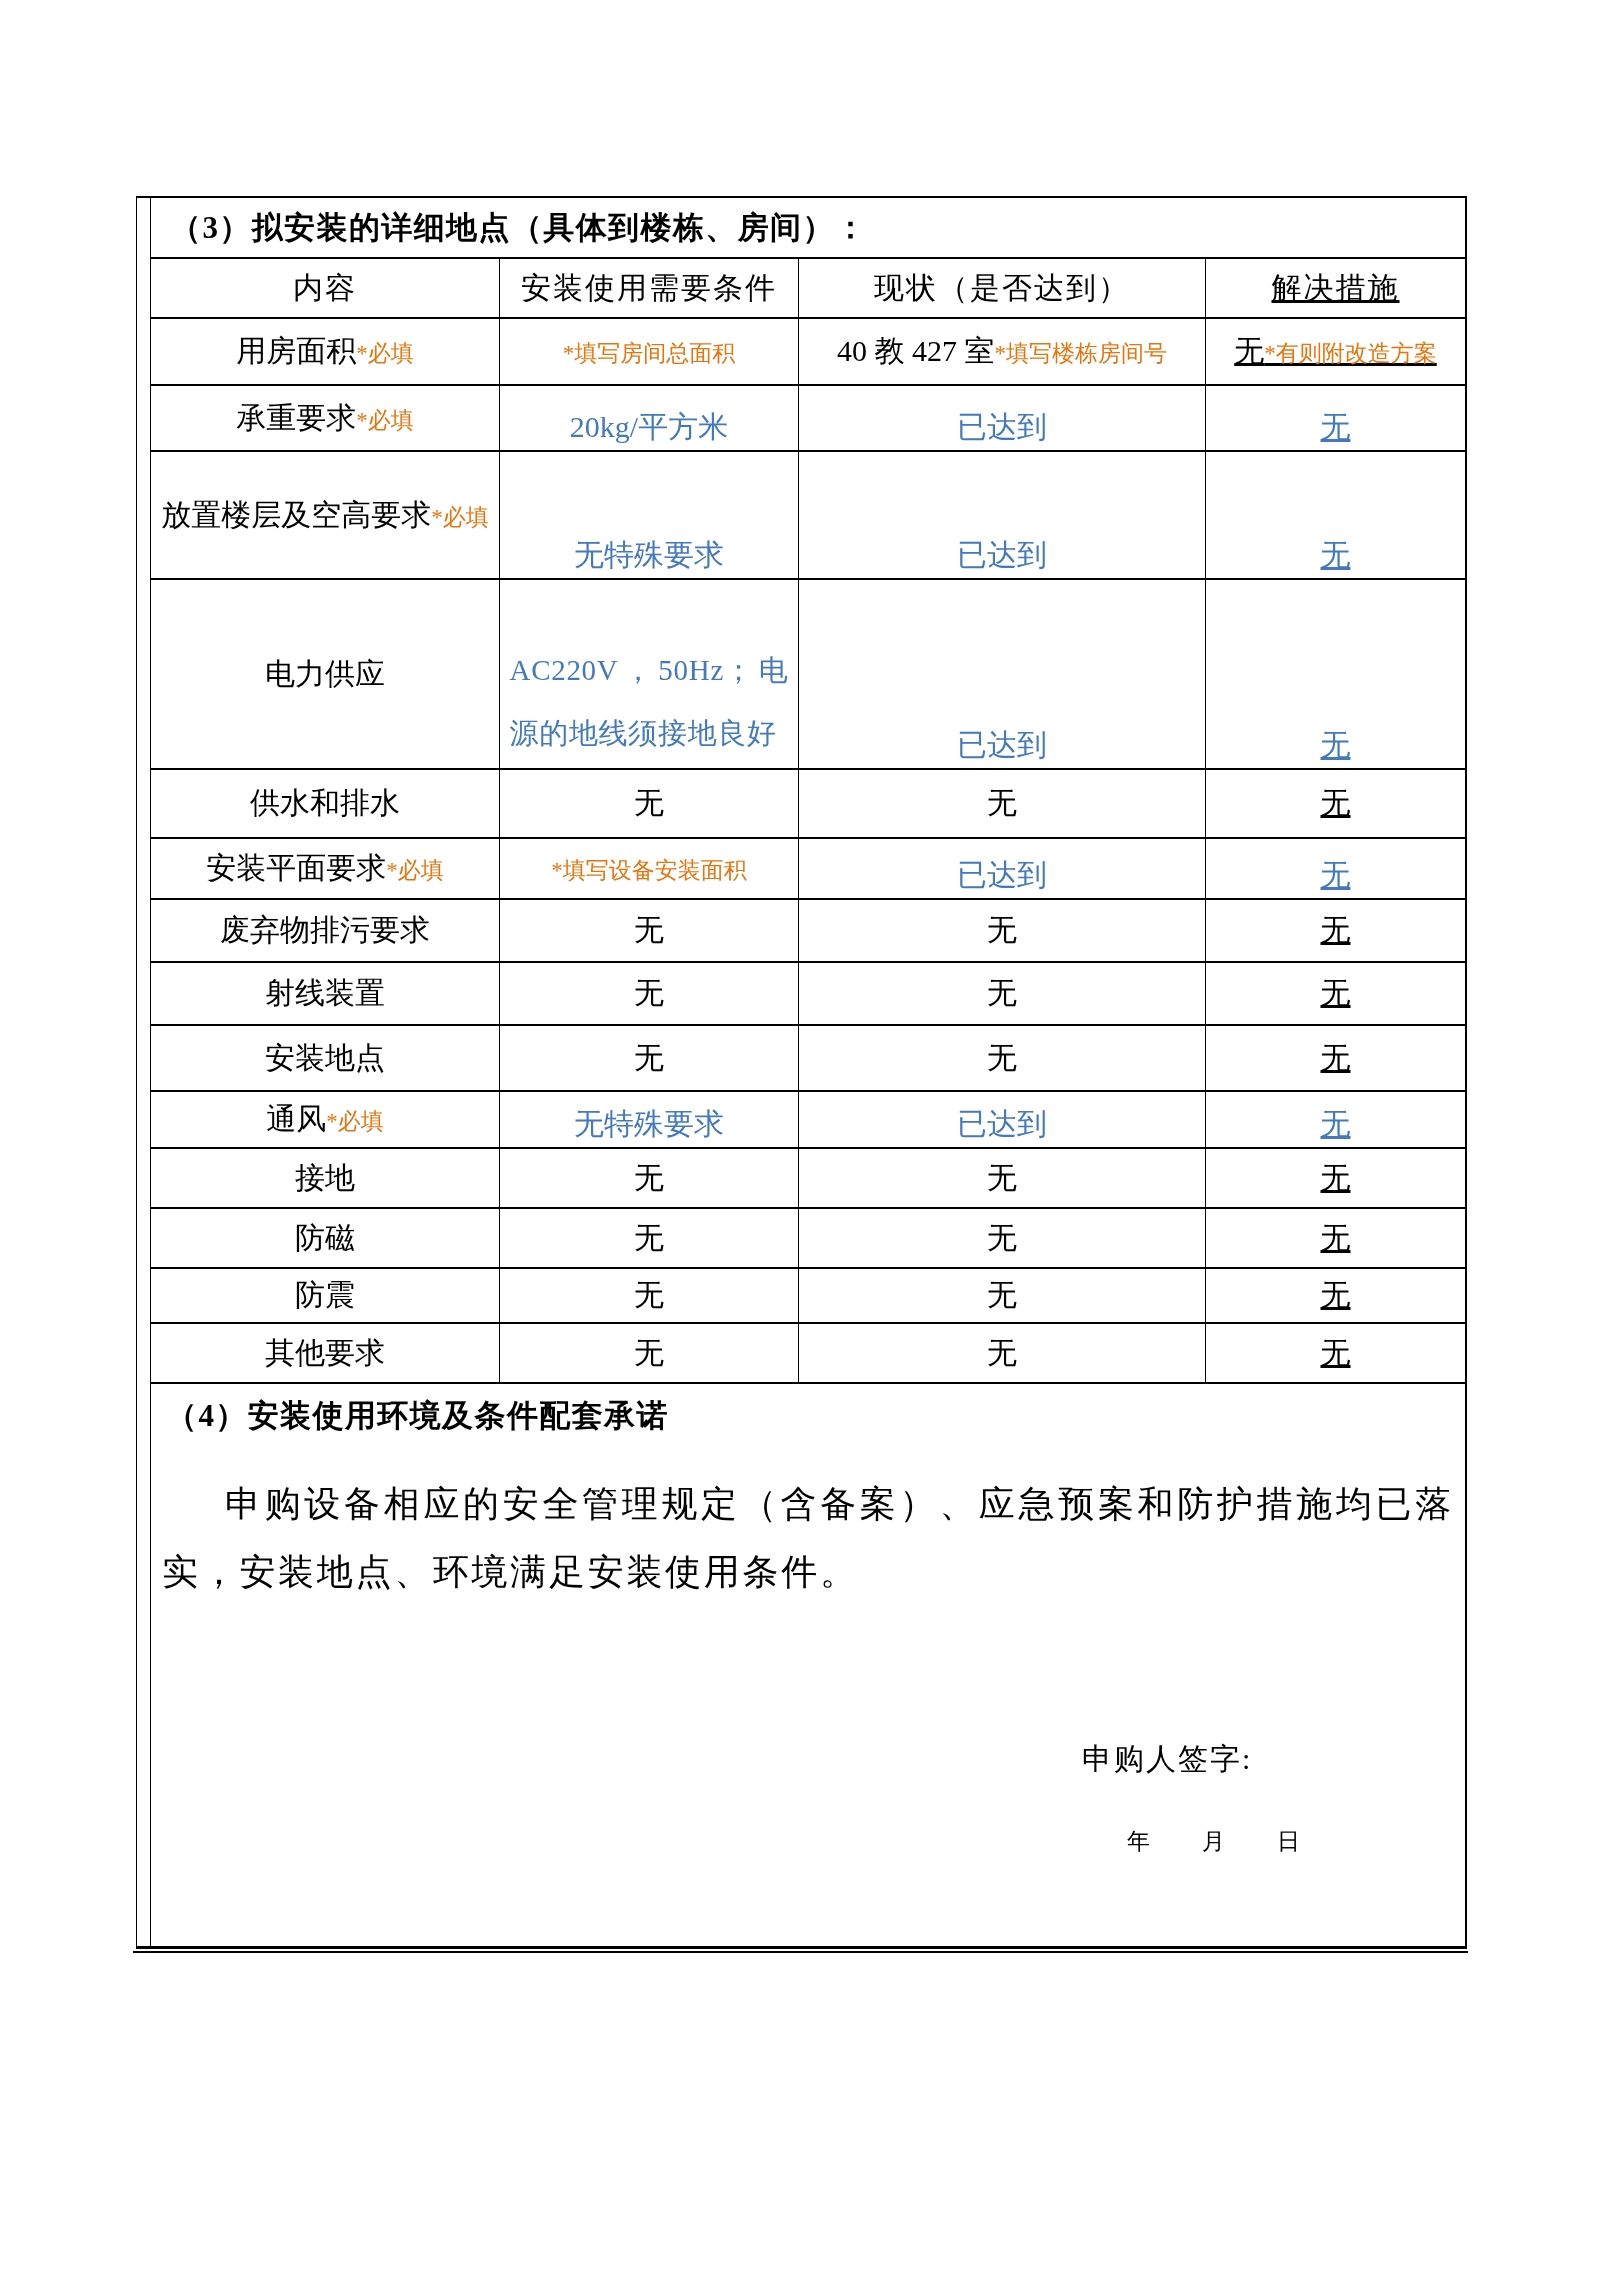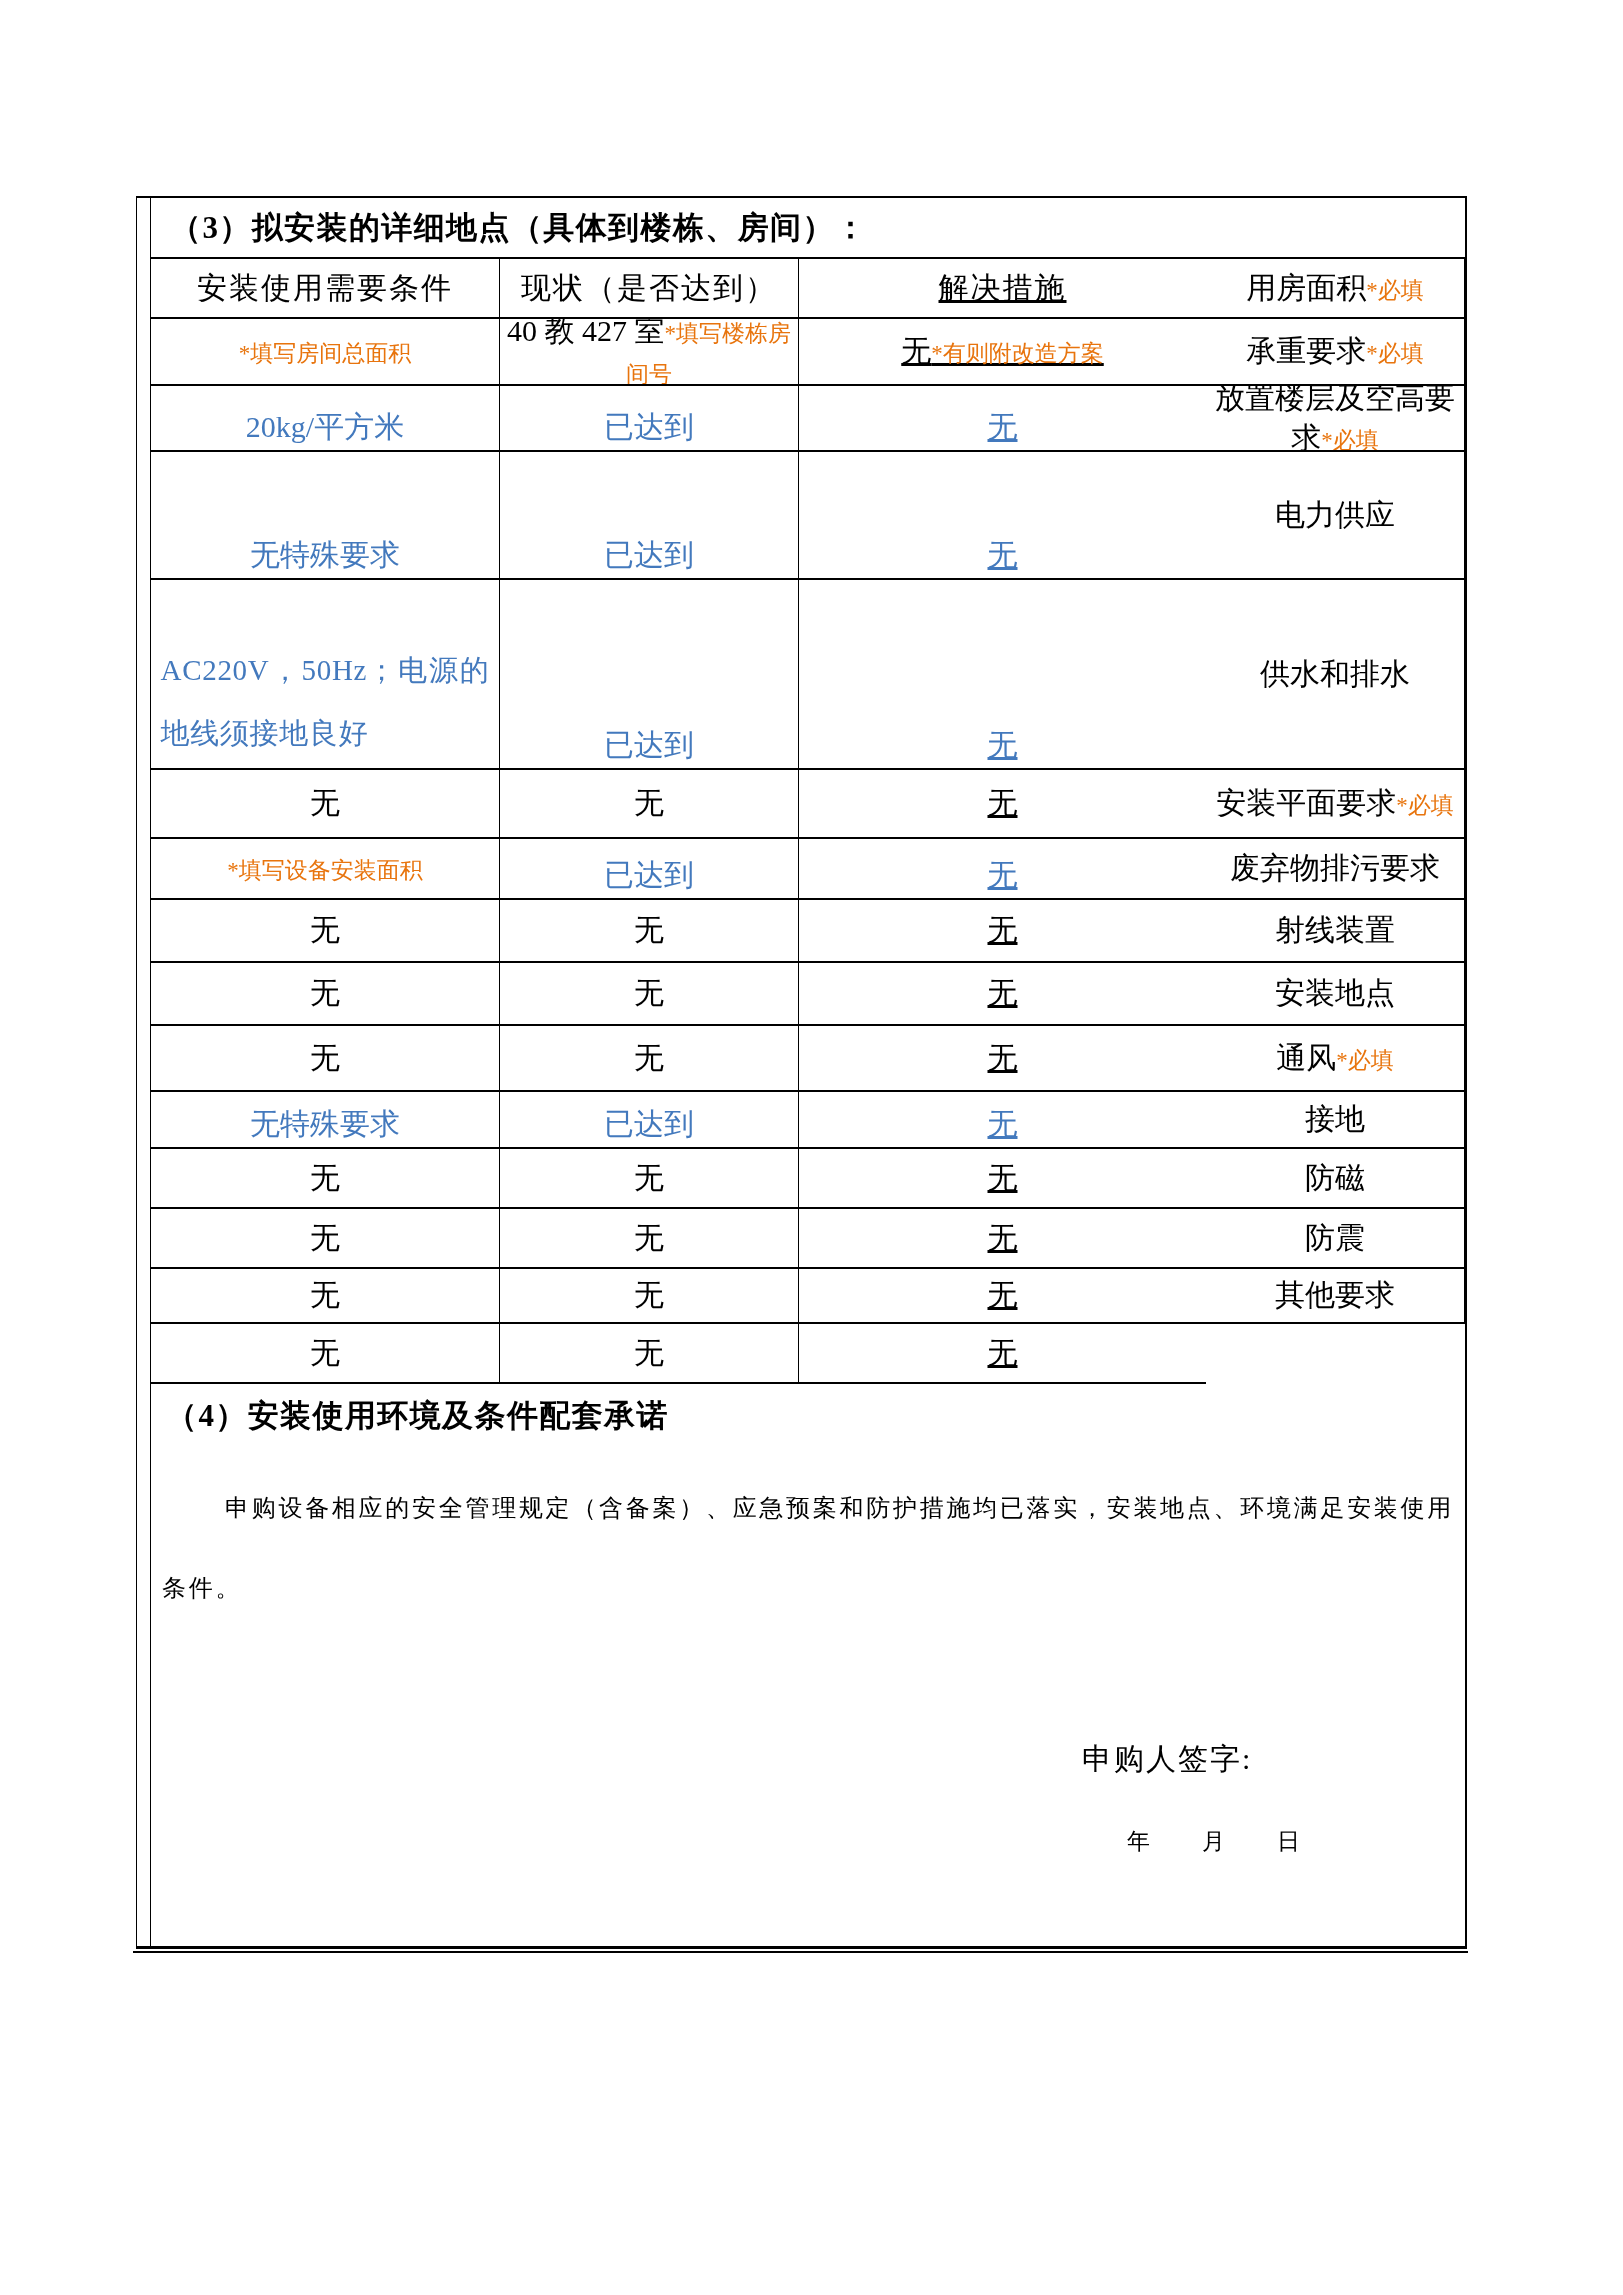--- a/index.html
+++ b/index.html
@@ -51,39 +51,42 @@
   .justify-cell { padding:2.7px 9.5px; }
   .justify-cell .t {
     text-align:justify; text-align-last:left;
     font-size:29px; line-height:63px; letter-spacing:0.7px;
   }
   .sec4 { position:relative; height:564px; }
   .sec4-title {
     padding:11px 0 0 15px; font-size:31px; font-weight:bold; letter-spacing:1.4px;
   }
   .sec4-par {
-    margin-top:33px; padding:0 11px; font-size:24px;
-    line-height:80px; letter-spacing:2.7px; text-indent:63px;
-    text-align:justify; text-align-last:left;font-family:Liberation Mono, monospace;
+    margin-top:33px; padding:0 11px; font-size:36px;
+    line-height:68px; letter-spacing:2.7px; text-indent:63px;
+    text-align:justify; text-align-last:left;
   }
   .sig-label { position:absolute; left:931px; top:355px; font-size:30px; letter-spacing:2px; }
   .sig-date  { position:absolute; left:976px; top:442px; font-size:23px; letter-spacing:2px; }
 </style>
 </head>
 <body>
 
 <div class="frame">
   <div class="content">
 
     <div class="title-row">
       <span>（3）拟安装的详细地点（具体到楼栋、房间）：</span>
     </div>
 
     <div class="tbl">
 
+      <div class="cell hdr">
+          <div class="t"><span>内容</span></div>
+        </div>
       <div class="cell hdr">
           <div class="t"><span>安装使用需要条件</span></div>
         </div>
       <div class="cell hdr">
           <div class="t"><span>现状（是否达到）</span></div>
         </div>
       <div class="cell hdr lastcol">
           <div class="t"><span>解决措施</span></div>
         </div>
 

